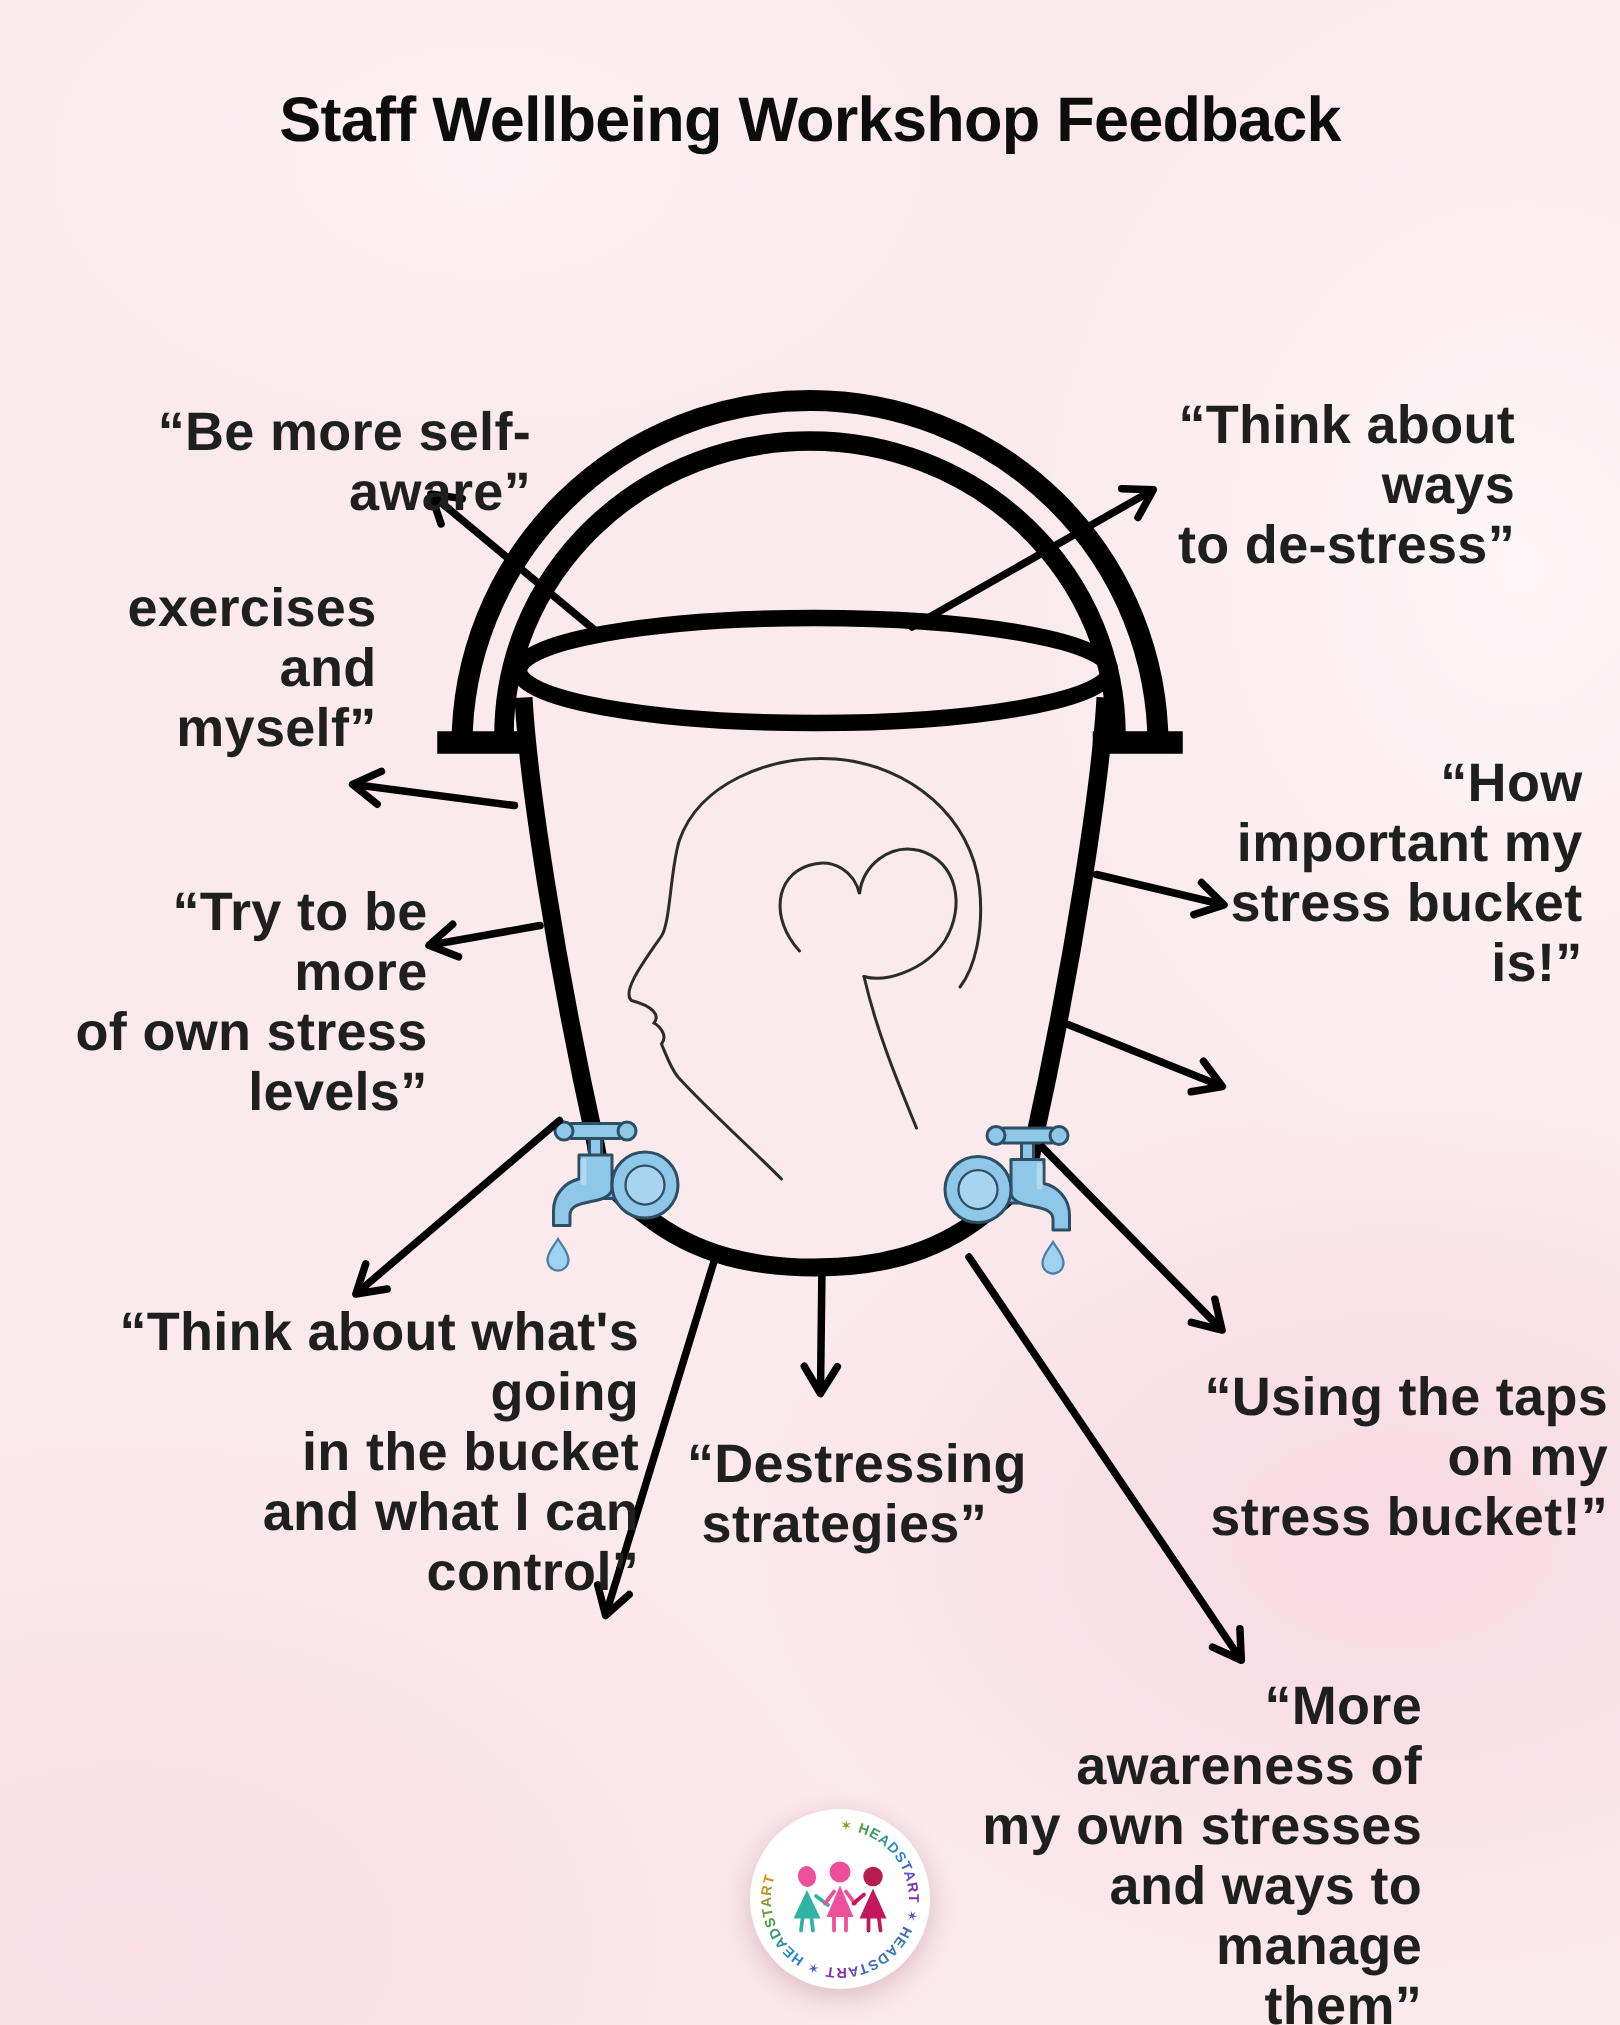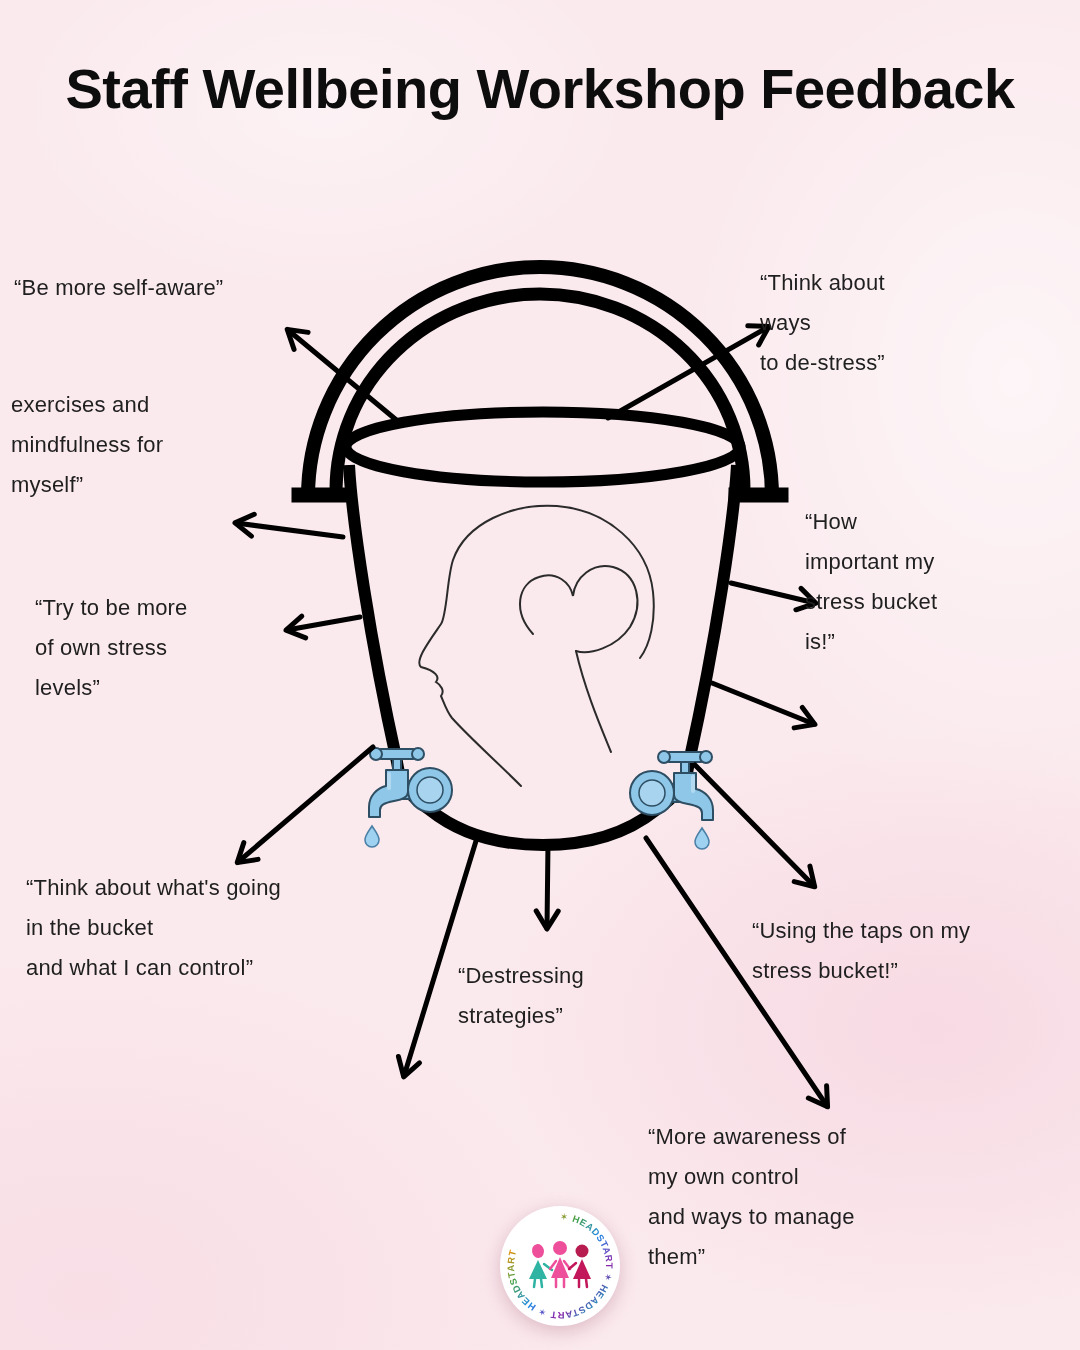--- a/index.html
+++ b/index.html
@@ -8,25 +8,25 @@
     font-family:"Liberation Sans","DejaVu Sans",sans-serif;
     background:
       radial-gradient(620px 420px at 86% 76%, rgba(246,205,219,0.55), transparent 70%),
       radial-gradient(520px 640px at 94% 28%, rgba(255,255,255,0.55), transparent 70%),
       radial-gradient(700px 480px at 8% 96%, rgba(247,210,222,0.50), transparent 72%),
       radial-gradient(500px 300px at 30% 8%, rgba(255,255,255,0.40), transparent 70%),
       #fae9ed;
   }
   .title{
     position:absolute;left:0;top:56px;width:1080px;text-align:center;
-    font-size:56px;font-weight:bold;letter-spacing:-0.5px;color:#0d0d0d;
+    font-size:42px;font-weight:bold;letter-spacing:-0.5px;color:#0d0d0d;
   }
   .quote{
-    position:absolute;text-align:left;color:#1f1f1f;
-    font-size:22px;line-height:40px;letter-spacing:0.2px;z-index:3;
+    position:absolute;text-align:right;color:#1f1f1f;
+    font-size:36px;line-height:40px;letter-spacing:0.2px;z-index:3;font-weight:bold;
   }
   .q1{left:14px;top:268px;width:340px;}
   .q2{left:760px;top:263px;width:250px;}
   .q3{left:11px;top:385px;width:240px;}
   .q4{left:35px;top:588px;width:250px;}
   .q5{left:805px;top:502px;width:250px;}
   .q6{left:805px;top:703px;width:250px;}
   .q7{left:26px;top:868px;width:400px;}
   .q8{left:458px;top:956px;width:200px;}
   .q9{left:270px;top:1084px;width:260px;}
@@ -123,21 +123,20 @@
   <div class="quote q1">
     <div>“Be more self-aware”</div>
   </div>
   <div class="quote q2">
     <div>“Think about</div>
     <div>ways</div>
     <div>to de-stress”</div>
   </div>
   <div class="quote q3">
     <div>exercises and</div>
-    <div>mindfulness for</div>
     <div>myself”</div>
   </div>
   <div class="quote q4">
     <div>“Try to be more</div>
     <div>of own stress</div>
     <div>levels”</div>
   </div>
   <div class="quote q5">
     <div>“How</div>
     <div>important my</div>
@@ -152,21 +151,21 @@
   <div class="quote q8">
     <div>“Destressing</div>
     <div>strategies”</div>
   </div>
   <div class="quote q10">
     <div>“Using the taps on my</div>
     <div>stress bucket!”</div>
   </div>
   <div class="quote q11">
     <div>“More awareness of</div>
-    <div>my own control</div>
+    <div>my own stresses</div>
     <div>and ways to manage</div>
     <div>them”</div>
   </div>
 
   <div class="logo">
     <svg width="124" height="124" viewBox="-62 -62 124 124">
       <circle cx="0" cy="0" r="60" fill="#ffffff"></circle>
       <path id="ringPath" d="M 0,-46 a 46,46 0 1 1 -0.01,0" fill="none"></path>
       <text font-size="9.5" font-weight="bold" letter-spacing="0.6" fill="url(#rainbow)" font-family="Liberation Sans, DejaVu Sans, sans-serif">
         <textPath href="#ringPath">✶ HEADSTART ✶ HEADSTART ✶ HEADSTART </textPath>

